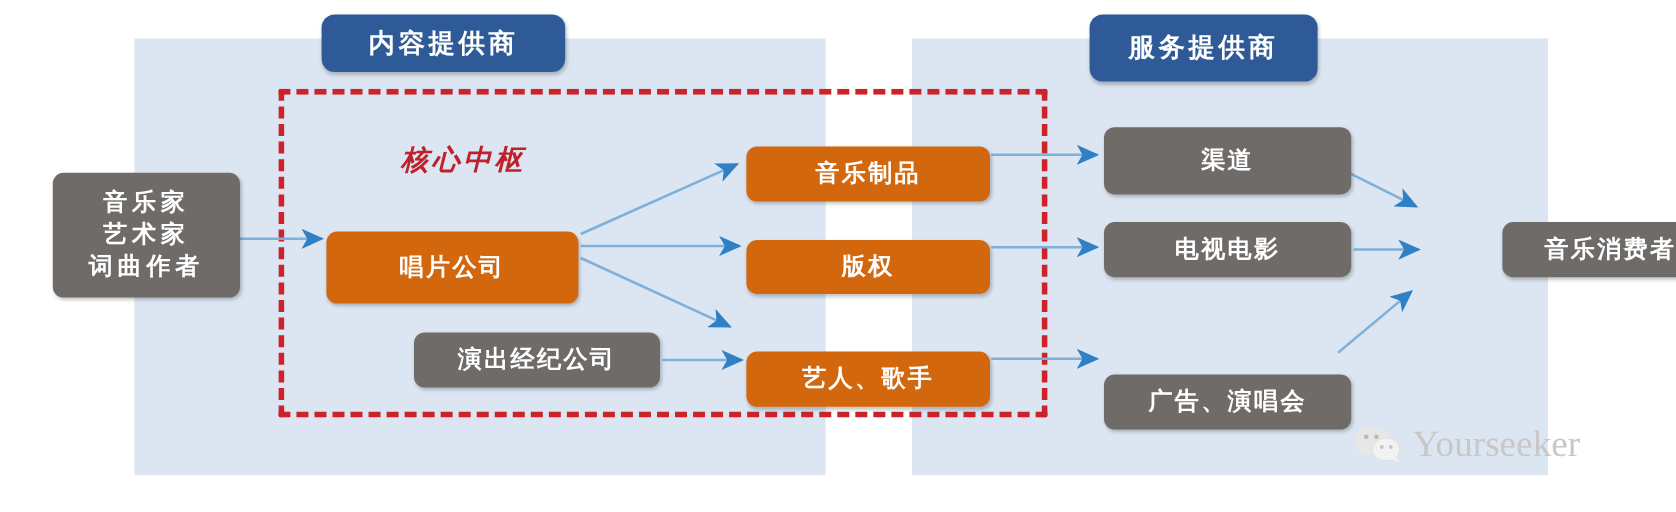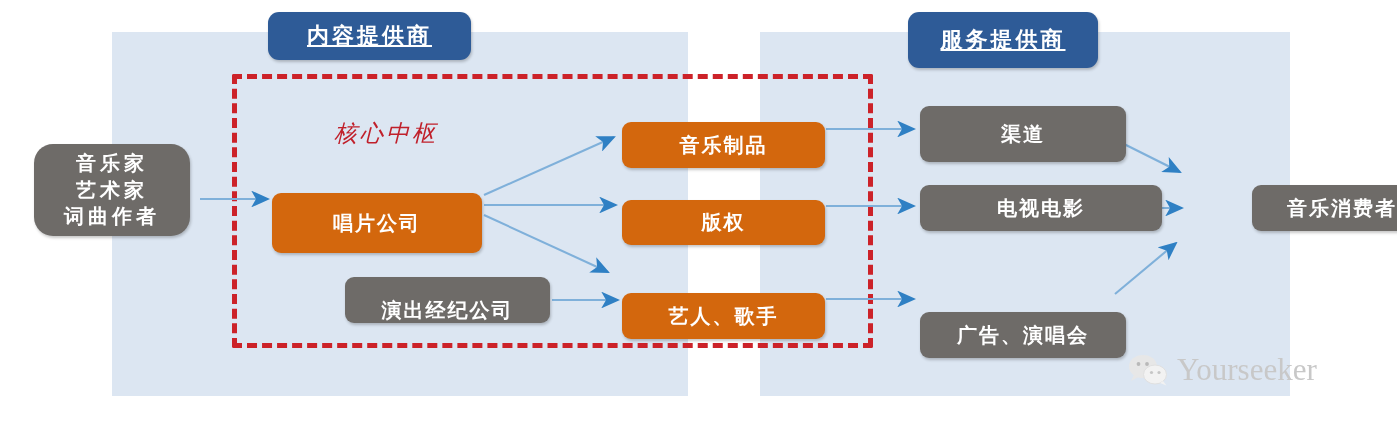--- a/index.html
+++ b/index.html
@@ -42,33 +42,32 @@
     border-radius: 11px;
     display: flex;
     align-items: center;
     justify-content: center;
     color: #ffffff;
     font-weight: 700;
     font-size: 22px;
     letter-spacing: 3px;
     box-shadow: 1px 2px 3px rgba(0,0,0,0.22);
     box-sizing: border-box;
-    text-decoration: underline;
   }
   .dashed-box {
     position: absolute;
     border: 5px dashed #cc2229;
     border-radius: 2px;
     box-sizing: border-box;
     background: transparent;
   }
   .core-label {
     position: absolute;
     color: #c0202b;
-    font-weight: 400;
+    font-weight: 700;
     font-style: italic;
     font-size: 23px;
     letter-spacing: 3px;
     white-space: nowrap;
   }
   svg.arrows {
     position: absolute;
     left: 0; top: 0;
     width: 1397px;
     height: 427px;
@@ -119,51 +118,51 @@
       <line x1="826" y1="206" x2="914" y2="206"></line>
       <line x1="826" y1="299" x2="914" y2="299"></line>
       <line x1="1120" y1="142" x2="1180" y2="172"></line>
       <line x1="1128" y1="208" x2="1182" y2="208"></line>
       <line x1="1115" y1="294" x2="1176" y2="243"></line>
     </g>
   </svg>
 
   <div class="core-label" style="left:334px; top:118px;">核心中枢</div>
 
-  <div class="node gray" style="left:34px; top:144px; width:156px; height:92px; letter-spacing:4px;border-radius:19px;">
+  <div class="node gray" style="left:44px; top:144px; width:156px; height:104px; letter-spacing:4px;">
     <span style="white-space:pre-line;">音乐家
 艺术家
 词曲作者</span>
   </div>
 
   <div class="node orange" style="left:272px; top:177px; width:210px; height:60px;">
     <span>唱片公司</span>
   </div>
 
-  <div class="node gray" style="left:345px; top:277px; width:205px; height:46px;align-items:flex-end;">
+  <div class="node gray" style="left:345px; top:277px; width:205px; height:46px;">
     <span>演出经纪公司</span>
   </div>
 
   <div class="node orange" style="left:622px; top:106px; width:203px; height:46px;">
     <span>音乐制品</span>
   </div>
 
   <div class="node orange" style="left:622px; top:277px; width:203px; height:46px;">
     <span>艺人、歌手</span>
   </div>
 
   <div class="node orange" style="left:622px; top:184px; width:203px; height:45px;">
     <span>版权</span>
   </div>
 
   <div class="node gray" style="left:920px; top:106px; width:206px; height:56px;">
     <span>渠道</span>
   </div>
 
-  <div class="node gray" style="left:920px; top:185px; width:242px; height:46px;">
+  <div class="node gray" style="left:920px; top:185px; width:206px; height:46px;">
     <span>电视电影</span>
   </div>
 
   <div class="node gray" style="left:920px; top:276px; width:206px; height:46px;margin-top:36px;">
     <span>广告、演唱会</span>
   </div>
 
   <div class="node gray" style="left:1252px; top:185px; width:180px; height:46px;">
     <span>音乐消费者</span>
   </div>

